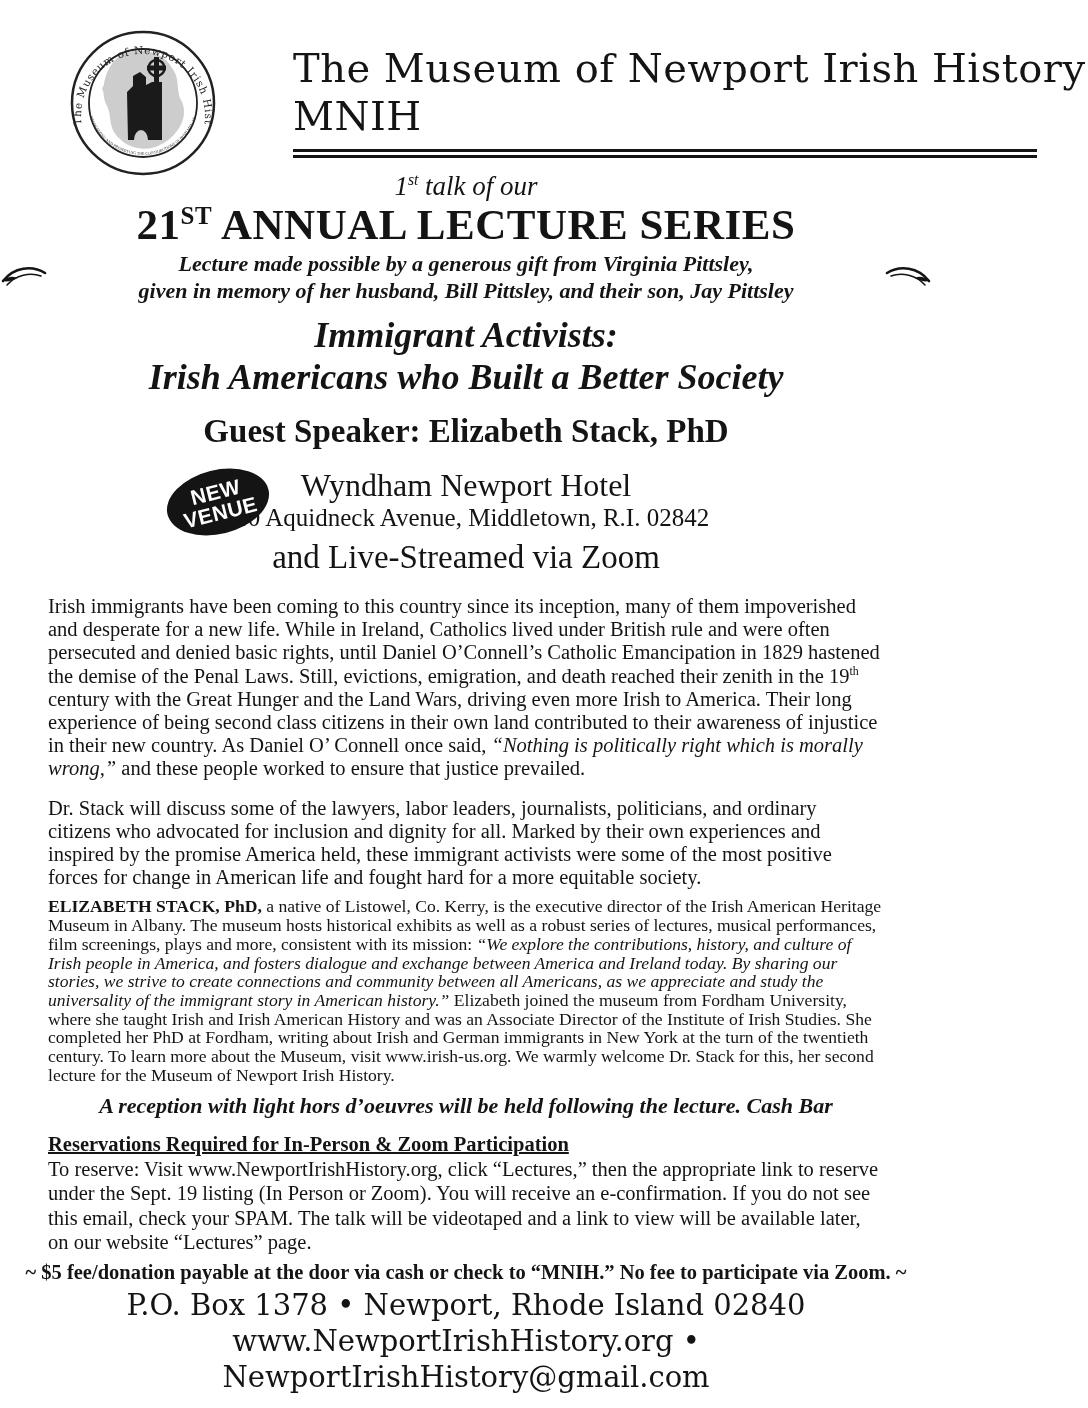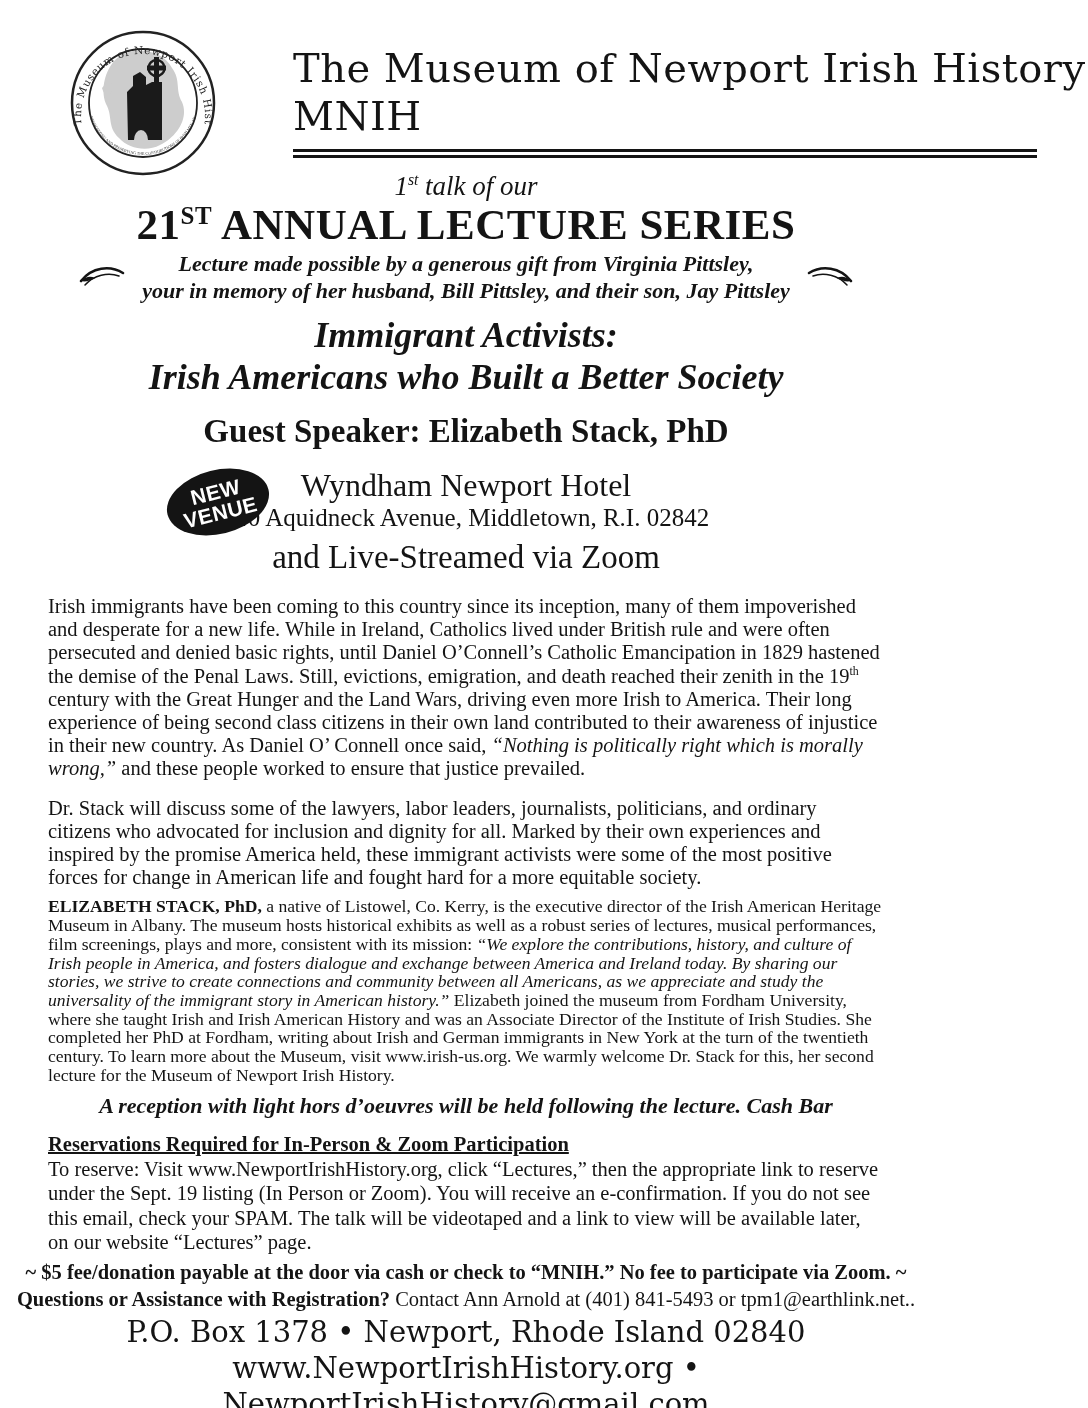--- a/index.html
+++ b/index.html
@@ -15,21 +15,21 @@
   .masthead-title, .masthead-abbr {
     font-family:"DejaVu Serif", serif; font-size:40px; line-height:48px;
     letter-spacing:0.5px; font-weight:500; white-space:nowrap;
   }
   .double-rule { margin-top:9px; border-top:3.5px solid #141414; border-bottom:3.5px solid #141414; height:9px; }
   
   .content { position:absolute; left:0; top:170px; width:932px; text-align:center; }
   sup { font-size:58%; vertical-align:super; line-height:0; }
   .talk-line { font-style:italic; font-size:27px; line-height:32px; }
   .series-title { font-weight:bold; font-size:43px; line-height:46px; letter-spacing:0.5px; }
-  .gift-row { display:flex; justify-content:center; align-items:center; gap:16px; margin-top:2px; }
+  .gift-row { display:flex; justify-content:space-between; align-items:center; gap:16px; margin-top:2px; }
   .gift-text { font-weight:bold; font-style:italic; font-size:22px; line-height:27px; }
   .orn { flex:0 0 auto; }
   .orn-right { transform:scaleX(-1); }
   .event-title { font-weight:bold; font-style:italic; font-size:36px; line-height:42px; }
   .event-title.first { margin-top:10px; }
   .speaker { font-weight:bold; font-size:33px; line-height:37px; margin-top:15px; }
   .datetime { font-size:33px; line-height:37px; margin-top:13px; }
   .venue { position:relative; margin-top:18px; }
   .badge {
     position:absolute; left:166px; top:2px; width:104px; height:64px;
@@ -103,21 +103,21 @@
     <div class="series-title"><span>21</span><sup>ST</sup><span> ANNUAL LECTURE SERIES</span></div>
 
     <div class="gift-row">
       <svg class="orn" viewBox="0 0 48 26" width="48" height="26">
         <path d="M3,17 C14,3 32,1 45,9" fill="none" stroke="#141414" stroke-width="2.6" stroke-linecap="round"></path>
         <path d="M7,21 C16,11 30,8 41,12" fill="none" stroke="#141414" stroke-width="1.5" stroke-linecap="round"></path>
         <path d="M3,17 C8,12 13,12 17,14 C12,17 7,18 3,17 Z" fill="#141414"></path>
       </svg>
       <div class="gift-text">
         <div>Lecture made possible by a generous gift from Virginia Pittsley,</div>
-        <div>your in memory of her husband, Bill Pittsley, and their son, Jay Pittsley</div>
+        <div>given in memory of her husband, Bill Pittsley, and their son, Jay Pittsley</div>
       </div>
       <svg class="orn orn-right" viewBox="0 0 48 26" width="48" height="26">
         <path d="M3,17 C14,3 32,1 45,9" fill="none" stroke="#141414" stroke-width="2.6" stroke-linecap="round"></path>
         <path d="M7,21 C16,11 30,8 41,12" fill="none" stroke="#141414" stroke-width="1.5" stroke-linecap="round"></path>
         <path d="M3,17 C8,12 13,12 17,14 C12,17 7,18 3,17 Z" fill="#141414"></path>
       </svg>
     </div>
 
     <div class="event-title first">Immigrant Activists:</div>
     <div class="event-title">Irish Americans who Built a Better Society</div>
@@ -142,21 +142,20 @@
 
     <div class="reception">A reception with light hors d’oeuvres will be held following the lecture. Cash Bar</div>
 
     <div class="reservations">
       <div class="res-heading">Reservations Required for In-Person &amp; Zoom Participation</div>
       <div>To reserve: Visit www.NewportIrishHistory.org, click “Lectures,” then the appropriate link to reserve under the Sept. 19 listing (In Person or Zoom). You will receive an e-confirmation. If you do not see this email, check your SPAM. The talk will be videotaped and a link to view will be available later, on our website “Lectures” page.</div>
     </div>
 
     <div class="fee-line">~ $5 fee/donation payable at the door via cash or check to “MNIH.”  No fee to participate via Zoom. ~</div>
 
-    <div class="questions"><span class="lead">Questions or Assistance with Registration?</span><span>  Contact Ann Arnold at (401) 841-5493 or tpm1@earthlink.net..</span></div>
 
     <div class="footer">
       <div>P.O. Box 1378 • Newport, Rhode Island 02840</div>
       <div>www.NewportIrishHistory.org • NewportIrishHistory@gmail.com</div>
     </div>
 
   </div>
 </div>
 
 </body></html>

